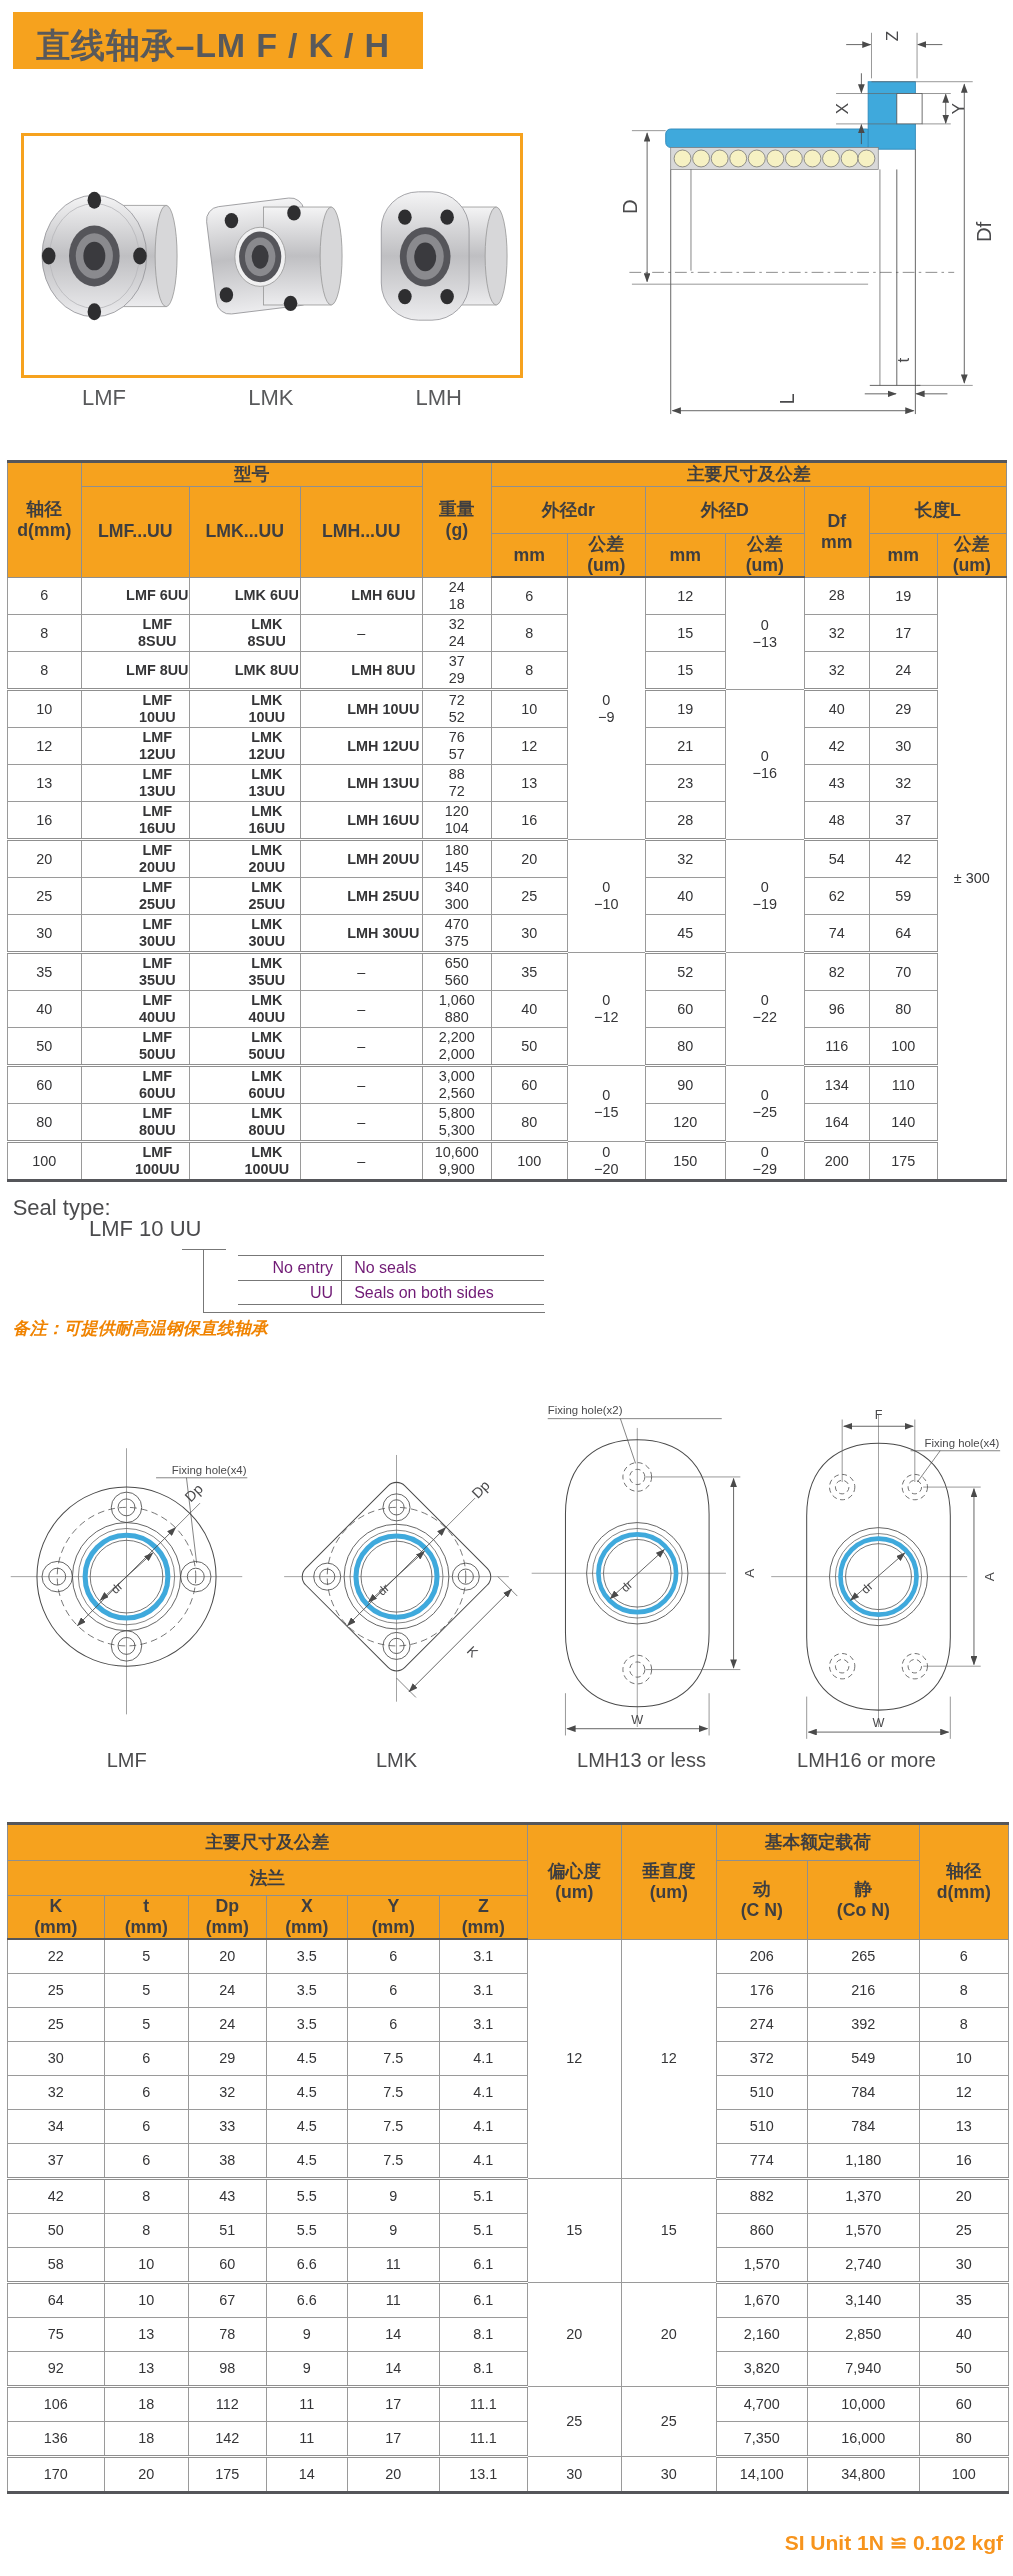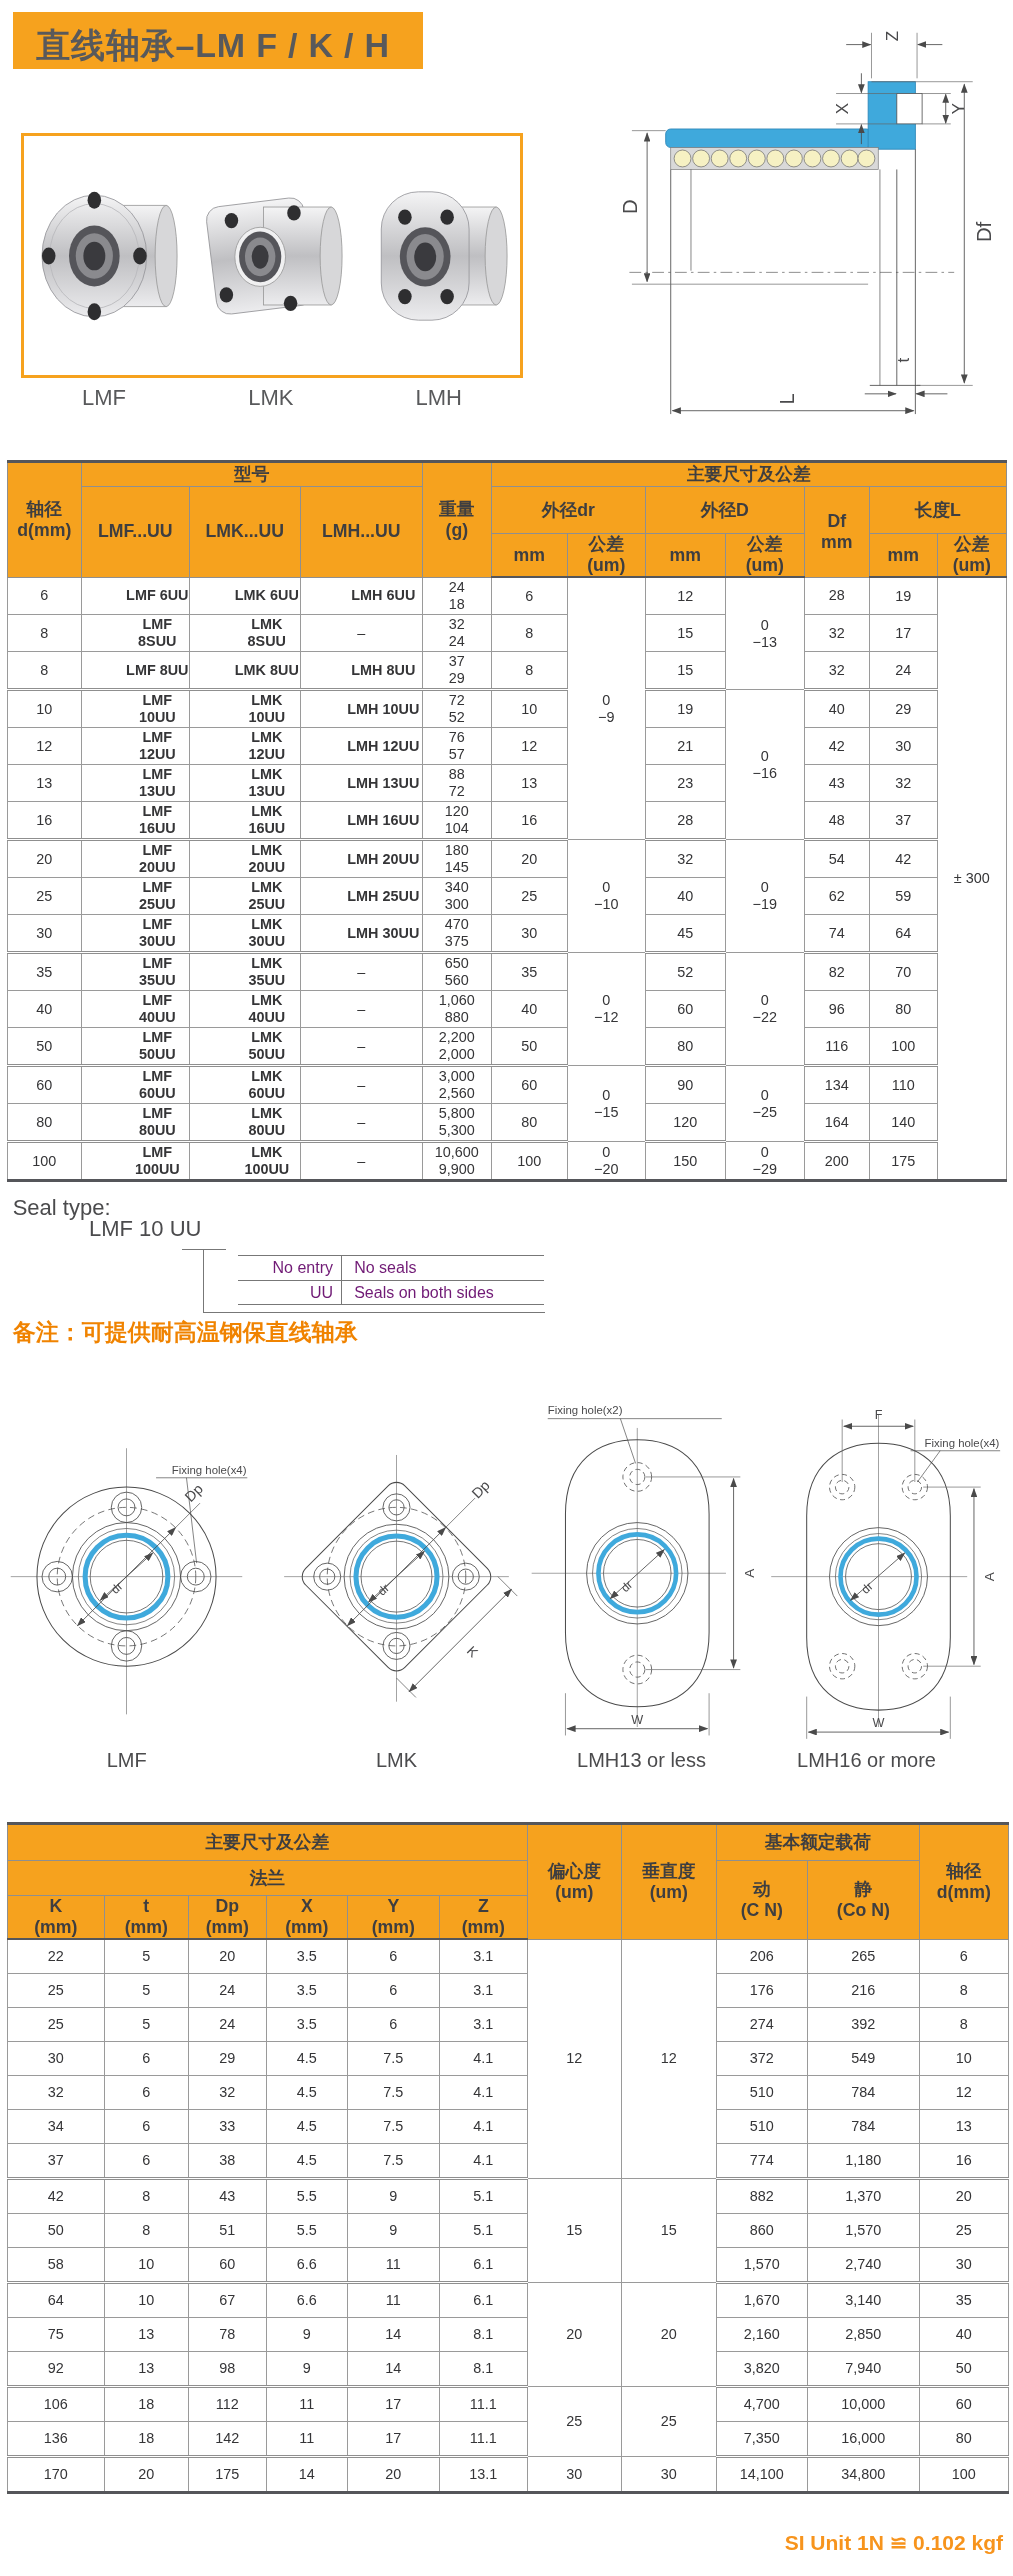--- a/index.html
+++ b/index.html
@@ -38,21 +38,21 @@
   
   #seal-heading{left:12.7px;top:1179px;font-size:22px;color:#4B4B4D;margin-top:16px;}
   #seal-example{left:89px;top:1216px;font-size:22px;color:#4B4B4D;}
   .line{position:absolute;background:#777;}
   #seal-table{left:238px;top:1255px;width:306px;border:none;}
   #seal-table td{border:none;border-top:0.8px solid #777;height:23.6px;font-size:16px;color:#701a75;background:#fff;margin-top:36px;}
   #seal-table tr td:first-child{width:95px;text-align:right;padding-right:8.4px;}
   #seal-table tr td:last-child{text-align:left;padding-left:11.8px;border-left:0.8px solid #777;}
   #seal-table{border-bottom:0.8px solid #777;}
 
-  #note-line{left:12.7px;top:1317px;font-size:23px;font-weight:bold;color:#F08300;}
+  #note-line{left:12.7px;top:1317px;font-size:17px;font-weight:bold;color:#F08300;font-style:italic;}
 
   .caption{position:absolute;top:1749px;width:245px;text-align:center;font-size:20px;color:#4B4B4D;}
 
   #footer-note{right:10px;top:2531px;font-size:21px;font-weight:bold;color:#F7941D;}
 
   svg text{font-family:"Liberation Sans",sans-serif;fill:#4a4a4c;}
 </style>
 </head>
 <body>
 

